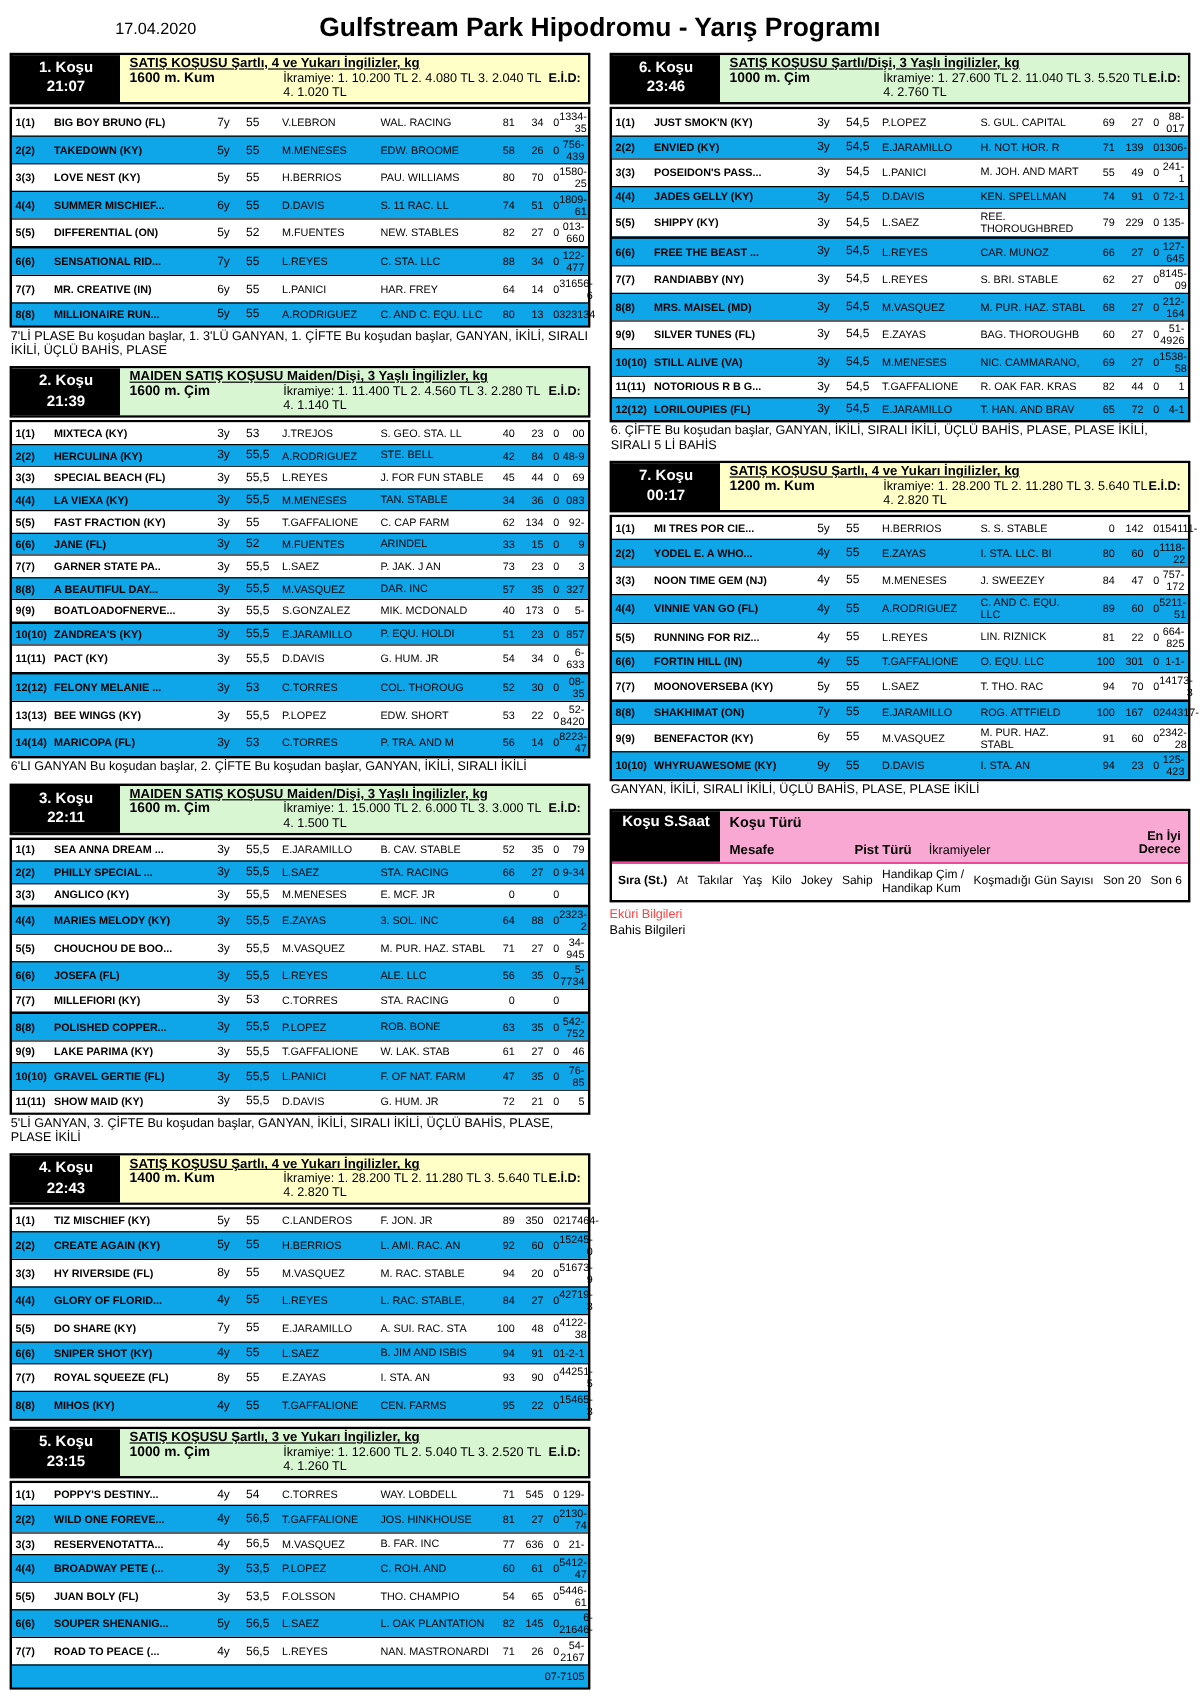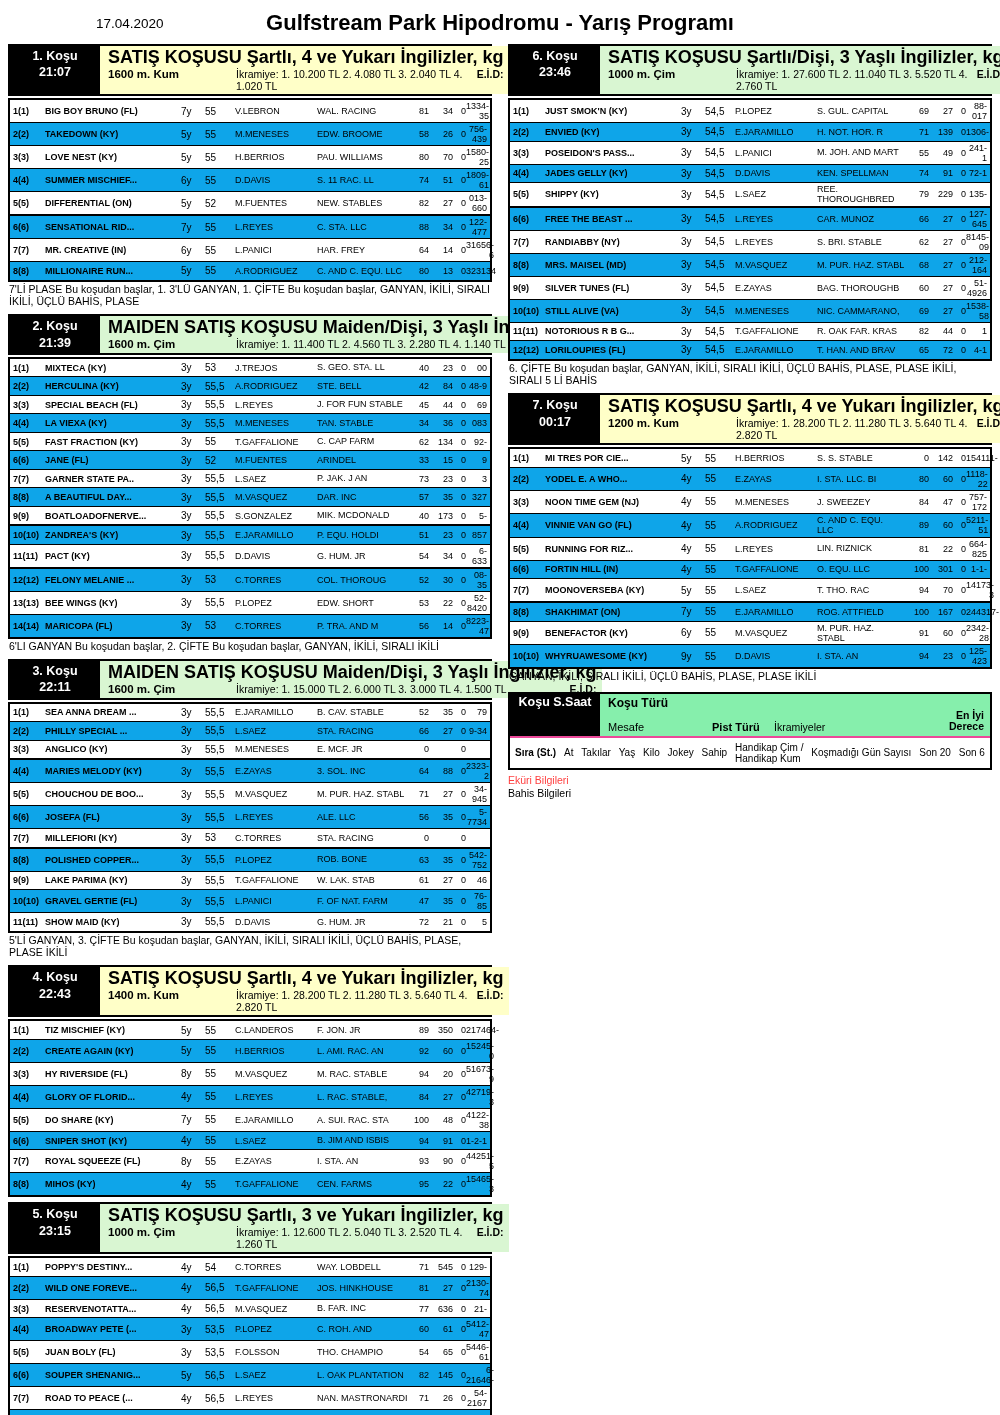--- a/index.html
+++ b/index.html
@@ -9,21 +9,21 @@
   .date{position:absolute;left:88px;top:8px;font-size:13.5px;}
   .main-title{text-align:center;font-size:22px;font-weight:bold;padding-top:2px;}
   .columns{display:flex;gap:16px;align-items:flex-start;}
   .col{width:484px;display:flex;flex-direction:column;}
 
   .race{margin-bottom:5px;}
   .race-header{display:flex;border:2px solid #000;margin-bottom:2px;}
   .rh-left{width:90px;background:#000;color:#fff;text-align:center;font-weight:bold;
            font-size:12.5px;line-height:1.3;padding:2px 0;flex-shrink:0;}
   .rh-right{flex:1;padding:1px 6px 2px 8px;}
-  .rh-title{font-weight:bold;font-size:18px;white-space:nowrap;}
+  .rh-title{font-weight:bold;font-size:11px;white-space:nowrap;text-decoration:underline;}
   .rh-line2{display:flex;align-items:baseline;}
   .rh-dist{font-weight:bold;font-size:11.5px;width:128px;flex-shrink:0;}
   .rh-prize{font-size:10.5px;flex:1;}
   .rh-eid{font-weight:bold;font-size:10.5px;text-align:right;}
 
   .race-table{border:2px solid #000;}
   .h-row{display:flex;align-items:center;border-top:1px solid #000;font-size:9px;
          min-height:15.5px;padding:1px 3px;background:#fff;}
   .h-row:first-child{border-top:none;}
   .h-row.alt{background:#0ea5e9;}
@@ -42,21 +42,21 @@
   .race-footer{font-size:10.5px;line-height:1.18;margin:1px 1px 2px 1px;}
 
   .legend{border:2px solid #000;margin-top:2px;}
   .legend-top{display:flex;}
   .legend-black{width:90px;background:#000;color:#fff;font-weight:bold;font-size:12.5px;
                 text-align:center;display:flex;flex-direction:row;justify-content:center;
                 line-height:1.35;flex-shrink:0;}
   .legend-green{flex:1;padding:2px 6px 3px 8px;}
   .lg-line1{font-weight:bold;font-size:12px;}
   .lg-line2{display:flex;align-items:flex-end;}
-  .lg-mesafe{font-weight:normal;font-size:11px;width:104px;flex-shrink:0;}
+  .lg-mesafe{font-weight:bold;font-size:11px;width:104px;flex-shrink:0;}
   .lg-pist{font-weight:bold;font-size:11px;flex:1;}
   .lg-ikr{font-size:10.5px;width:150px;}
   .lg-eid{font-weight:bold;font-size:10.5px;width:60px;text-align:right;white-space:pre-line;line-height:1.1;}
   .legend-row2{display:flex;justify-content:space-between;align-items:center;
                border-top:2px solid #ec4899;font-size:10px;padding:2px 5px;min-height:26px;}
   .lr2{white-space:pre-line;line-height:1.1;}
   .lr2.bold{font-weight:bold;}
   .note-red{font-size:10.5px;color:#FF4040;margin-top:4px;}
   .note-black{font-size:10.5px;margin-top:1px;}
 </style>
@@ -1048,21 +1048,21 @@
             </div>
           </div>
           <div class="race-footer">GANYAN, İKİLİ, SIRALI İKİLİ, ÜÇLÜ BAHİS, PLASE, PLASE İKİLİ</div>
         </div>
         <div class="legend">
           <div class="legend-top">
             <div class="legend-black">
               <div>Koşu S.</div>
               <div>Saat</div>
             </div>
-            <div class="legend-green" style="background: #86efac;">
+            <div class="legend-green" style="background: #f9a8d4;">
               <div class="lg-line1">Koşu Türü</div>
               <div class="lg-line2">
                 <span class="lg-mesafe">Mesafe</span>
                 <span class="lg-pist">Pist Türü</span>
                 <span class="lg-ikr">İkramiyeler</span>
                 <span class="lg-eid">En İyi
 Derece</span>
               </div>
             </div>
           </div>

